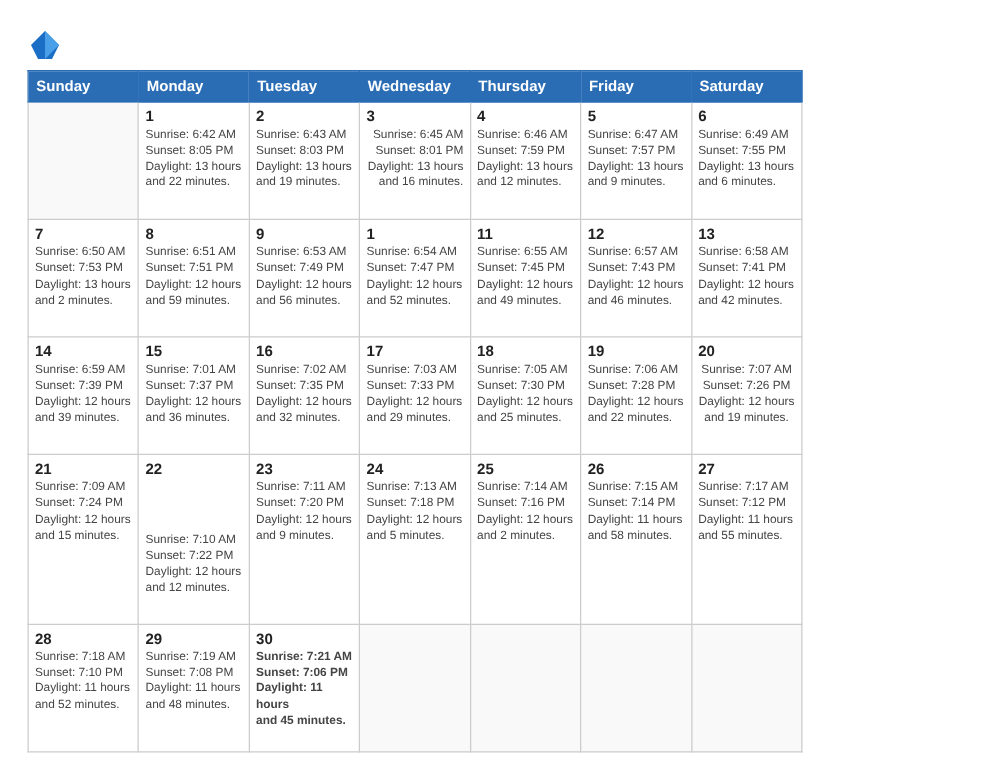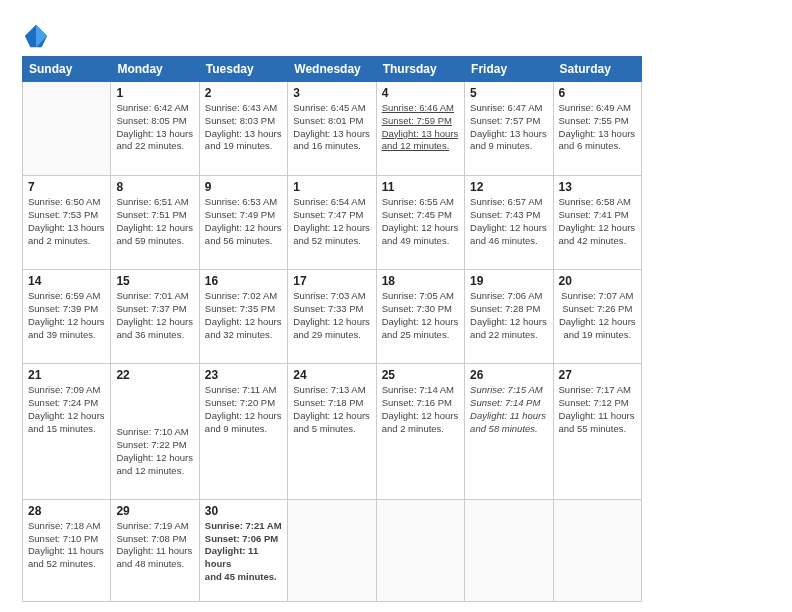--- a/index.html
+++ b/index.html
@@ -152,28 +152,28 @@
           </td>
           <td>
             <span class="cell-date">2</span>
             <div class="cell-info" style="white-space: pre-line;">Sunrise: 6:43 AM
 Sunset: 8:03 PM
 Daylight: 13 hours
 and 19 minutes.</div>
           </td>
           <td>
             <span class="cell-date">3</span>
-            <div class="cell-info" style="white-space: pre-line;">Sunrise: 6:45 AM
+            <div class="cell-info" style="white-space: pre-line; text-align: right;">Sunrise: 6:45 AM
 Sunset: 8:01 PM
 Daylight: 13 hours
 and 16 minutes.</div>
           </td>
           <td>
             <span class="cell-date">4</span>
-            <div class="cell-info" style="white-space: pre-line; text-decoration: underline;">Sunrise: 6:46 AM
+            <div class="cell-info" style="white-space: pre-line;">Sunrise: 6:46 AM
 Sunset: 7:59 PM
 Daylight: 13 hours
 and 12 minutes.</div>
           </td>
           <td>
             <span class="cell-date">5</span>
             <div class="cell-info" style="white-space: pre-line;">Sunrise: 6:47 AM
 Sunset: 7:57 PM
 Daylight: 13 hours
 and 9 minutes.</div>
@@ -319,21 +319,21 @@
           </td>
           <td>
             <span class="cell-date">25</span>
             <div class="cell-info" style="white-space: pre-line;">Sunrise: 7:14 AM
 Sunset: 7:16 PM
 Daylight: 12 hours
 and 2 minutes.</div>
           </td>
           <td>
             <span class="cell-date">26</span>
-            <div class="cell-info" style="white-space: pre-line; font-style: italic;">Sunrise: 7:15 AM
+            <div class="cell-info" style="white-space: pre-line;">Sunrise: 7:15 AM
 Sunset: 7:14 PM
 Daylight: 11 hours
 and 58 minutes.</div>
           </td>
           <td>
             <span class="cell-date">27</span>
             <div class="cell-info" style="white-space: pre-line;">Sunrise: 7:17 AM
 Sunset: 7:12 PM
 Daylight: 11 hours
 and 55 minutes.</div>

